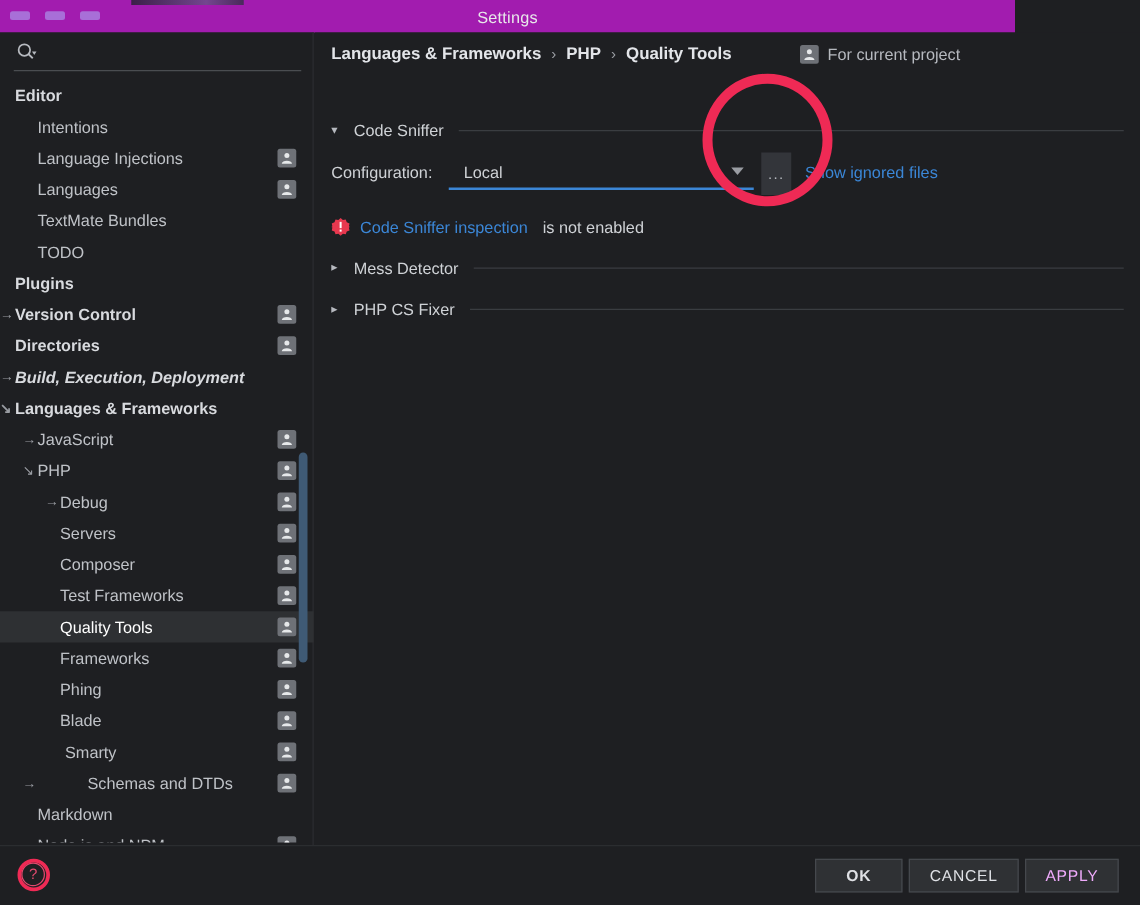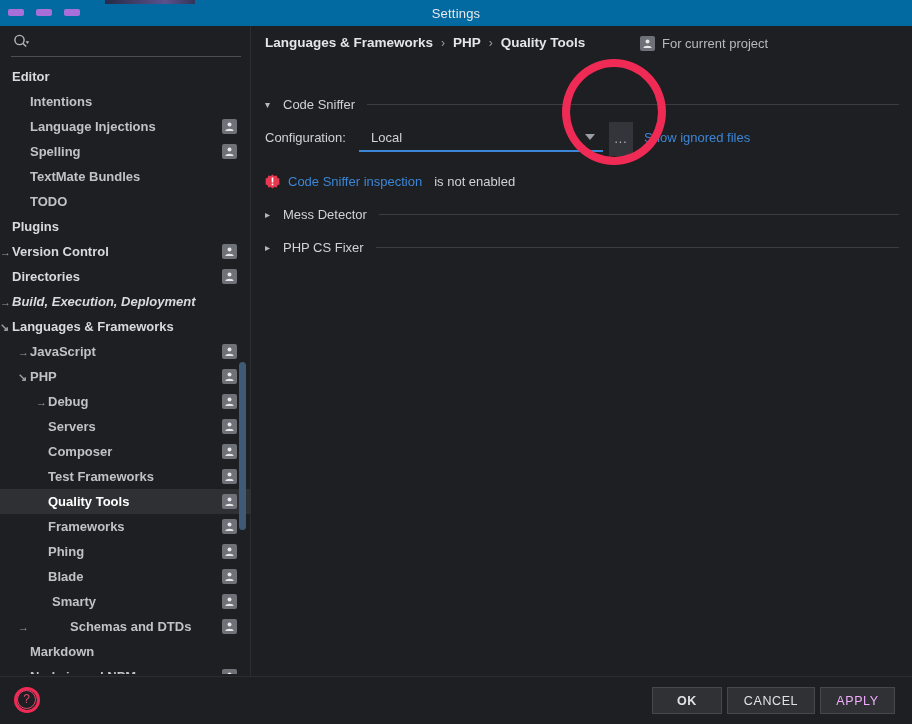--- a/index.html
+++ b/index.html
@@ -11,22 +11,22 @@
   }
   #app {
     position: relative;
     width: 912px; height: 724px;
     background: #1e1f22;
     color: #dfe1e5;
   }
 
   
   .titlebar {
-    position: absolute; left: 0; top: 0; width: 912px; height: 26px;
-    background: #0369a1;
+    position: absolute; left: 0; top: 0; width: 812px; height: 26px;
+    background: #a21caf;
     display: flex; align-items: center;
   }
   .win-dots { position: absolute; left: 8px; top: 9px; display: flex; gap: 12px; }
   .win-dot { width: 16px; height: 7px; border-radius: 2px; background: #a86fd8; }
   .title-text {
     width: 912px; text-align: center;
     font-size: 13px; color: #e8e8ea; letter-spacing: .2px;
   }
   .titlebar-peek {
     position: absolute; left: 105px; top: 0; width: 90px; height: 4px;
@@ -55,21 +55,21 @@
     background: transparent; border: 0; outline: none;
     color: #dfe1e5; font-size: 12.5px; font-family: "Liberation Sans", sans-serif;
   }
 
   .tree {
     position: absolute; left: 0; top: 38px; width: 251px; height: 610px;
     overflow: hidden;
   }
   .tree-item {
     position: relative; height: 25px; display: flex; align-items: center;
-    font-size: 13px; color: #bfc2c7; white-space: nowrap; font-weight: bold;
+    font-size: 13px; color: #bfc2c7; white-space: nowrap;
   }
   .tree-item.bold { color: #d8dade; font-weight: bold; padding-left: 37px; }
   .tree-item.selected { background: #2e3033; color: #ffffff; }
   .tree-arrow {
     position: absolute; width: 12px; height: 12px;
     color: #9a9da3; font-size: 11px; line-height: 12px;
   }
   .tree-label { position: absolute; }
   .badge-icon {
     position: absolute; right: 14px; top: 5px;
@@ -224,21 +224,21 @@
         <div class="tree-item">
           <span class="tree-label" style="left: 30px;">Language Injections</span>
           <span class="badge-icon">
             <svg viewBox="0 0 11 11">
               <circle cx="5.5" cy="3.4" r="2" fill="#e6e8ea"></circle>
               <path d="M1.4 10 C1.4 6.9 9.6 6.9 9.6 10 Z" fill="#e6e8ea"></path>
             </svg>
           </span>
         </div>
         <div class="tree-item">
-          <span class="tree-label" style="left: 30px;">Spelling</span>
+          <span class="tree-label" style="left: 30px;">Languages</span>
           <span class="badge-icon">
             <svg viewBox="0 0 11 11">
               <circle cx="5.5" cy="3.4" r="2" fill="#e6e8ea"></circle>
               <path d="M1.4 10 C1.4 6.9 9.6 6.9 9.6 10 Z" fill="#e6e8ea"></path>
             </svg>
           </span>
         </div>
         <div class="tree-item">
           <span class="tree-label" style="left: 30px;">TextMate Bundles</span>
         </div>

